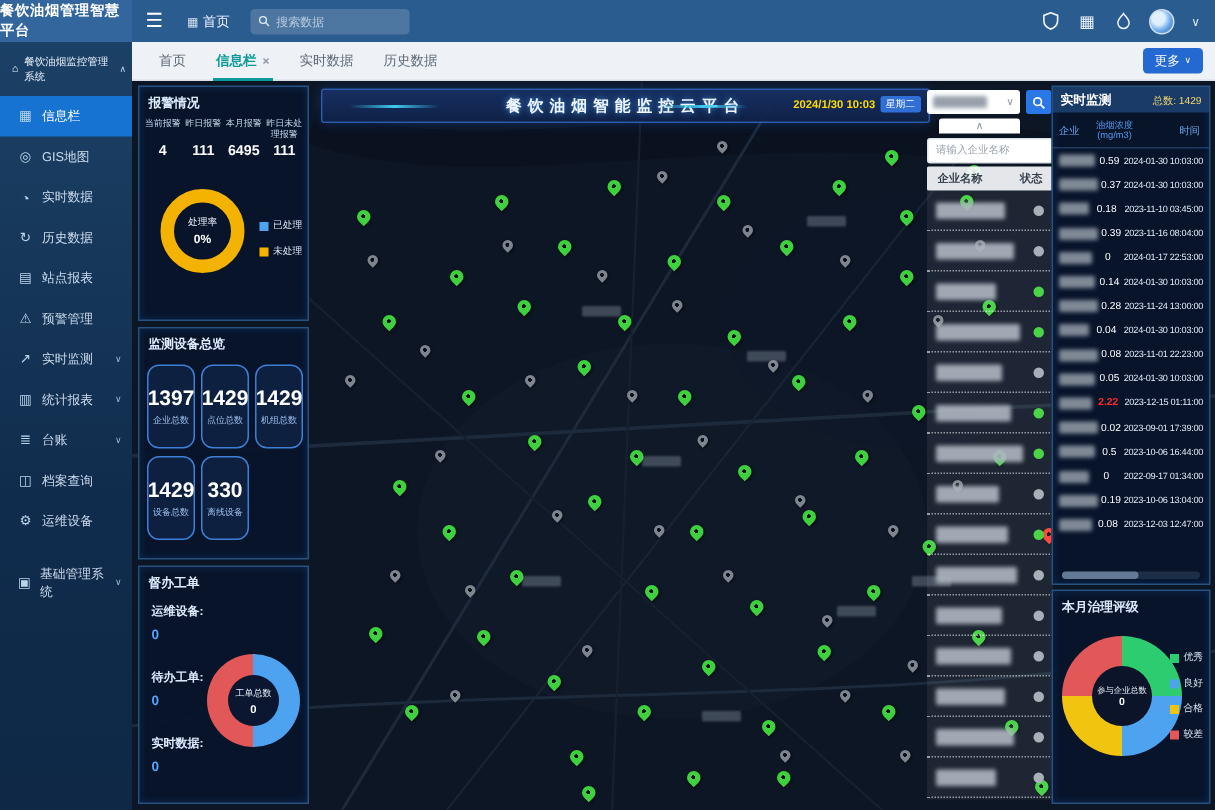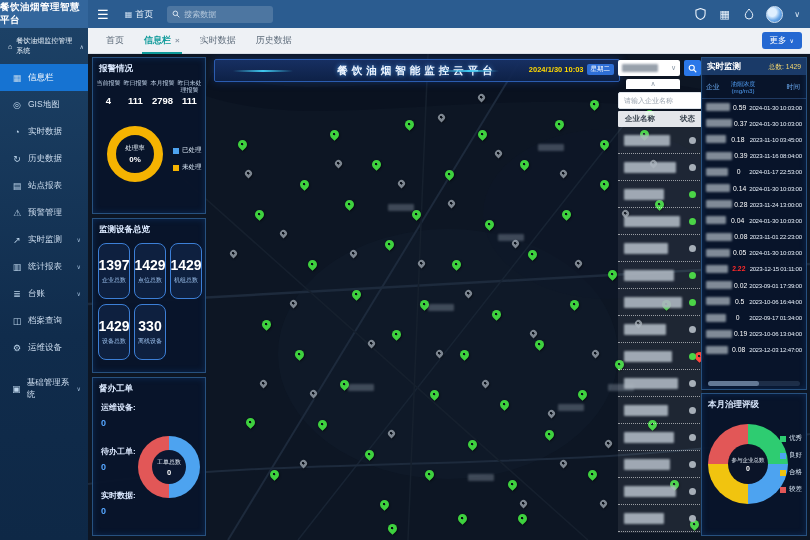--- a/index.html
+++ b/index.html
@@ -460,21 +460,21 @@
           <div class="al-stat">
             <div class="lb">当前报警</div>
             <div class="vl">4</div>
           </div>
           <div class="al-stat">
             <div class="lb">昨日报警</div>
             <div class="vl">111</div>
           </div>
           <div class="al-stat">
             <div class="lb">本月报警</div>
-            <div class="vl">2798</div>
+            <div class="vl">6495</div>
           </div>
           <div class="al-stat">
             <div class="lb">昨日未处理报警</div>
             <div class="vl">111</div>
           </div>
         </div>
       <div class="al-donut">
         <span class="c1">处理率</span>
         <span class="c2">0%</span>
       </div>

